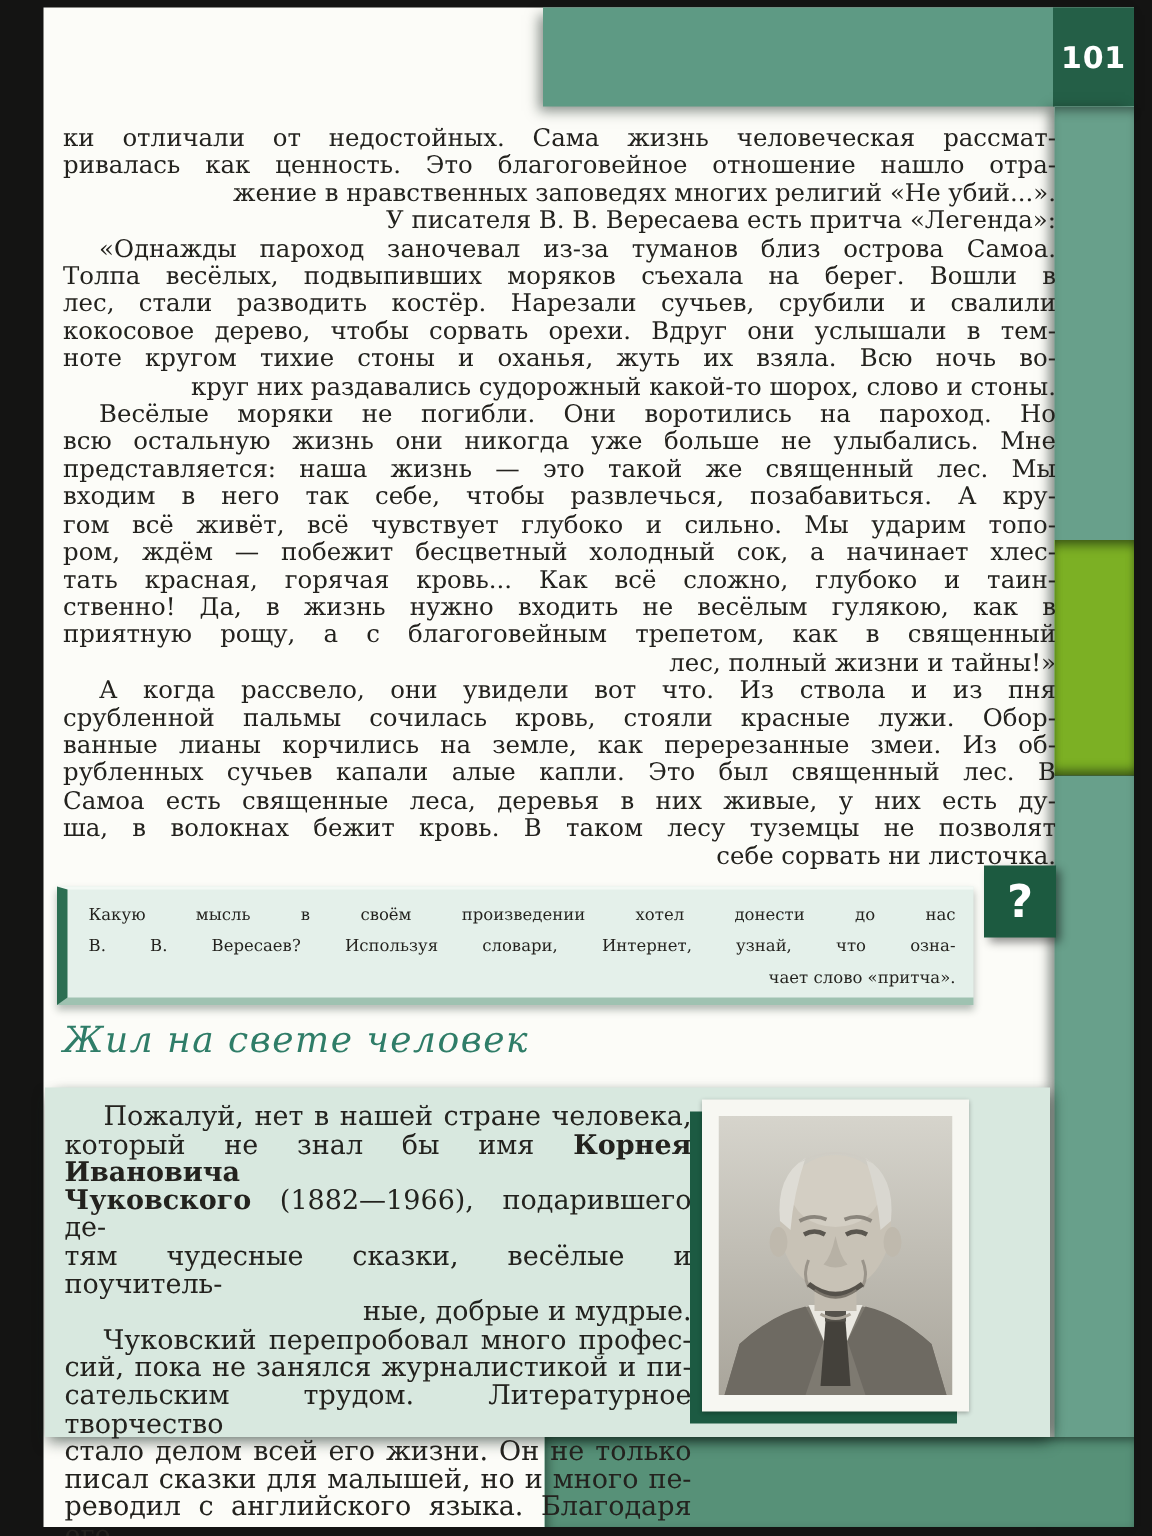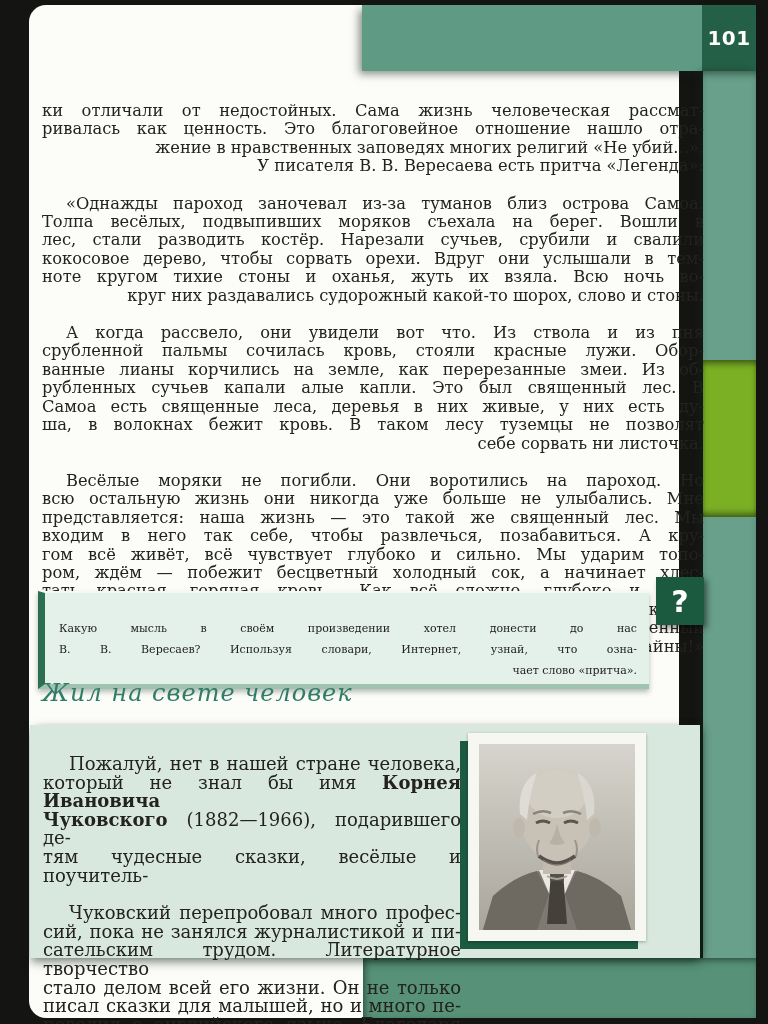--- a/index.html
+++ b/index.html
@@ -1,38 +1,38 @@
 <!DOCTYPE html>
 <html style="--frame_black: #141413; --page_white: #fcfcf8; --band_green: #5e9a84; --corner_dark_green: #245f47; --strip_green: #68a08b; --lime_green: #7cb024; --bottom_block_green: #579178; --mint_panel: #d8e8df; --question_box_bg: #e4f0ea; --question_accent: #2c6e52; --question_icon_bg: #1c5a40; --heading_green: #2f7d68; --text_color: #23221e; --photo_shadow_green: #1c5a42;"><head>
 <meta charset="utf-8">
 <style>
   html,body{margin:0;padding:0;background:#000;}
   .stage{position:relative;width:768px;height:1024px;background:var(--frame_black,#141413);overflow:hidden;
          font-family:"DejaVu Serif","Liberation Serif",serif;}
-  .page{position:absolute;left:29px;top:5px;width:650px;height:1013px;background:var(--page_white,#fcfcf8);border-radius:17px;}
+  .page{position:absolute;left:29px;top:5px;width:727px;height:1013px;background:var(--page_white,#fcfcf8);}
 
   
   .band{position:absolute;left:333px;top:0;width:394px;height:66px;background:var(--band_green,#5e9a84);
         box-shadow:-4px 4px 8px -1px rgba(20,35,28,.5);}
   .pagenum-box{position:absolute;left:673px;top:0;width:54px;height:66px;background:var(--corner_dark_green,#245f47);
         display:flex;align-items:center;justify-content:center;}
   .pagenum-box span{color:#fff;font-family:"DejaVu Sans","Liberation Sans",sans-serif;font-weight:bold;
         font-size:20px;letter-spacing:.5px;}
   .strip{position:absolute;left:674px;top:66px;width:53px;height:947px;background:var(--strip_green,#68a08b);
         box-shadow:-5px 0 7px -1px rgba(20,35,28,.5), inset 0 6px 8px -4px rgba(0,0,0,.5);}
   .lime{position:absolute;left:674px;top:355px;width:53px;height:157px;background:var(--lime_green,#7cb024);
         box-shadow:inset 0 6px 7px -3px rgba(10,20,12,.6), inset 0 -6px 7px -3px rgba(10,20,12,.6);}
   .bottom-block{position:absolute;left:334px;top:953px;width:393px;height:60px;background:var(--bottom_block_green,#579178);
         box-shadow:inset 0 5px 7px -3px rgba(10,25,18,.55), inset 6px 0 7px -4px rgba(10,25,18,.45);}
 
   
   .maintext{position:absolute;left:13px;top:78px;width:662px;color:var(--text_color,#23221e);
         font-size:16.3px;line-height:18.4px;}
   .para{margin:0;padding:0;}
-  .plines{display:block;white-space:pre-line;text-align:justify;text-align-last:justify;text-indent:24px;margin-top:19px;}
+  .plines{display:block;white-space:pre-line;text-align:justify;text-align-last:justify;text-indent:24px;}
   .plast{display:block;white-space:pre-line;text-align:right;text-indent:0;}
   .noindent .plines{text-indent:0;}
   .indent-last .plast{text-indent:24px;}
 
   
   .qbox{position:absolute;left:9px;top:586px;width:611px;box-sizing:border-box;
         background:var(--question_box_bg,#e4f0ea);
         border-left:7px solid var(--question_accent,#2c6e52);
         border-top:2px solid #f3f9f5;
         border-bottom:5px solid #9fc2b1;
@@ -89,60 +89,61 @@
       </p>
       <p class="para">
         <span class="plines">«Однажды пароход заночевал из-за туманов близ острова Самоа.
 Толпа весёлых, подвыпивших моряков съехала на берег. Вошли в
 лес, стали разводить костёр. Нарезали сучьев, срубили и свалили
 кокосовое дерево, чтобы сорвать орехи. Вдруг они услышали в тем-
 ноте кругом тихие стоны и оханья, жуть их взяла. Всю ночь во-</span>
         <span class="plast">круг них раздавались судорожный какой-то шорох, слово и стоны.</span>
       </p>
       <p class="para">
-        <span class="plines">А когда рассвело, они увидели вот что. Из ствола и из пня
-срубленной пальмы сочилась кровь, стояли красные лужи. Обор-
-ванные лианы корчились на земле, как перерезанные змеи. Из об-
-рубленных сучьев капали алые капли. Это был священный лес. В
-Самоа есть священные леса, деревья в них живые, у них есть ду-
-ша, в волокнах бежит кровь. В таком лесу туземцы не позволят</span>
-        <span class="plast">себе сорвать ни листочка.</span>
-      </p>
-      <p class="para">
         <span class="plines">Весёлые моряки не погибли. Они воротились на пароход. Но
 всю остальную жизнь они никогда уже больше не улыбались. Мне
 представляется: наша жизнь — это такой же священный лес. Мы
 входим в него так себе, чтобы развлечься, позабавиться. А кру-
 гом всё живёт, всё чувствует глубоко и сильно. Мы ударим топо-
 ром, ждём — побежит бесцветный холодный сок, а начинает хлес-
 тать красная, горячая кровь... Как всё сложно, глубоко и таин-
 ственно! Да, в жизнь нужно входить не весёлым гулякою, как в
 приятную рощу, а с благоговейным трепетом, как в священный</span>
         <span class="plast">лес, полный жизни и тайны!»</span>
       </p>
+      <p class="para">
+        <span class="plines">А когда рассвело, они увидели вот что. Из ствола и из пня
+срубленной пальмы сочилась кровь, стояли красные лужи. Обор-
+ванные лианы корчились на земле, как перерезанные змеи. Из об-
+рубленных сучьев капали алые капли. Это был священный лес. В
+Самоа есть священные леса, деревья в них живые, у них есть ду-
+ша, в волокнах бежит кровь. В таком лесу туземцы не позволят</span>
+        <span class="plast">себе сорвать ни листочка.</span>
+      </p>
     </div>
 
     <div class="qbox">
       <span class="plines">Какую мысль в своём произведении хотел донести до нас
 В. В. Вересаев? Используя словари, Интернет, узнай, что озна-</span>
       <span class="plast">чает слово «притча».</span>
     </div>
     <div class="qicon">
       <span>?</span>
     </div>
 
     <div class="heading">Жил на свете человек</div>
 
     <div class="panel">
       <div class="biotext">
         <p class="bpara">
           <span class="plines"><span>Пожалуй, нет в нашей стране человека,
 который не знал бы имя </span><b>Корнея Ивановича
 Чуковского</b><span> (1882—1966), подарившего де-
 тям чудесные сказки, весёлые и поучитель-</span></span>
+          <span class="plast">ные, добрые и мудрые.</span>
         </p>
         <p class="bpara">
           <span class="plines">Чуковский перепробовал много профес-
 сий, пока не занялся журналистикой и пи-
 сательским трудом. Литературное творчество
 стало делом всей его жизни. Он не только
 писал сказки для малышей, но и много пе-
 реводил с английского языка. Благодаря его
 переводам можно познакомиться с «Приклю-</span>
         </p>

